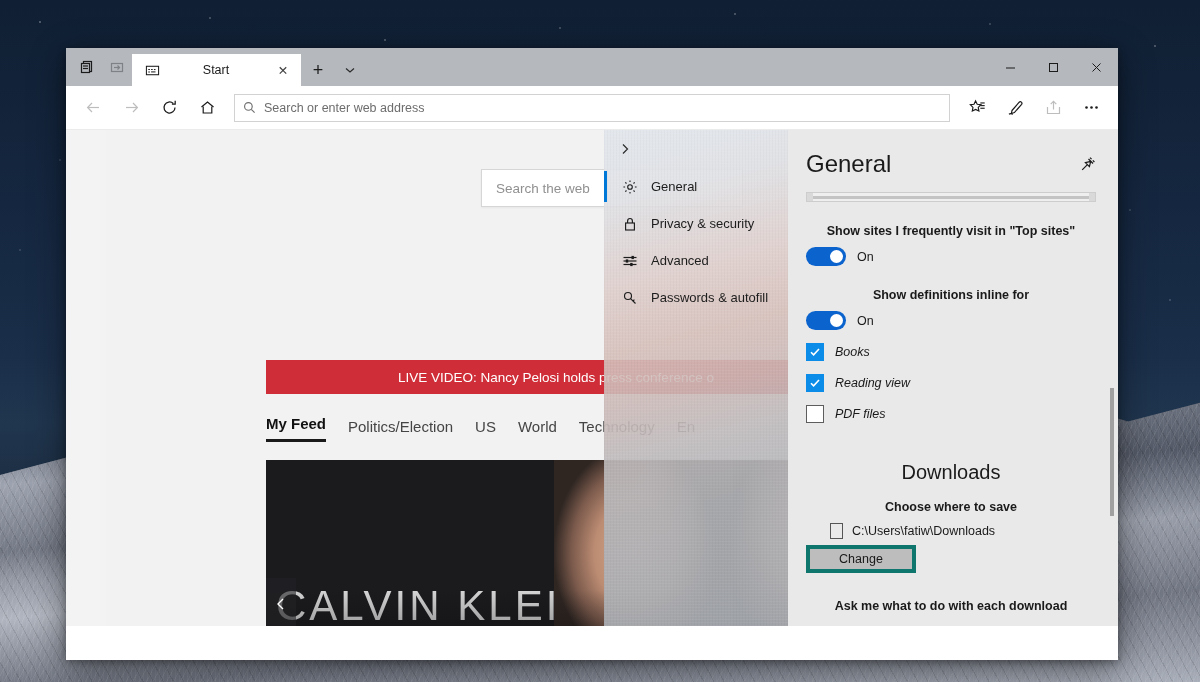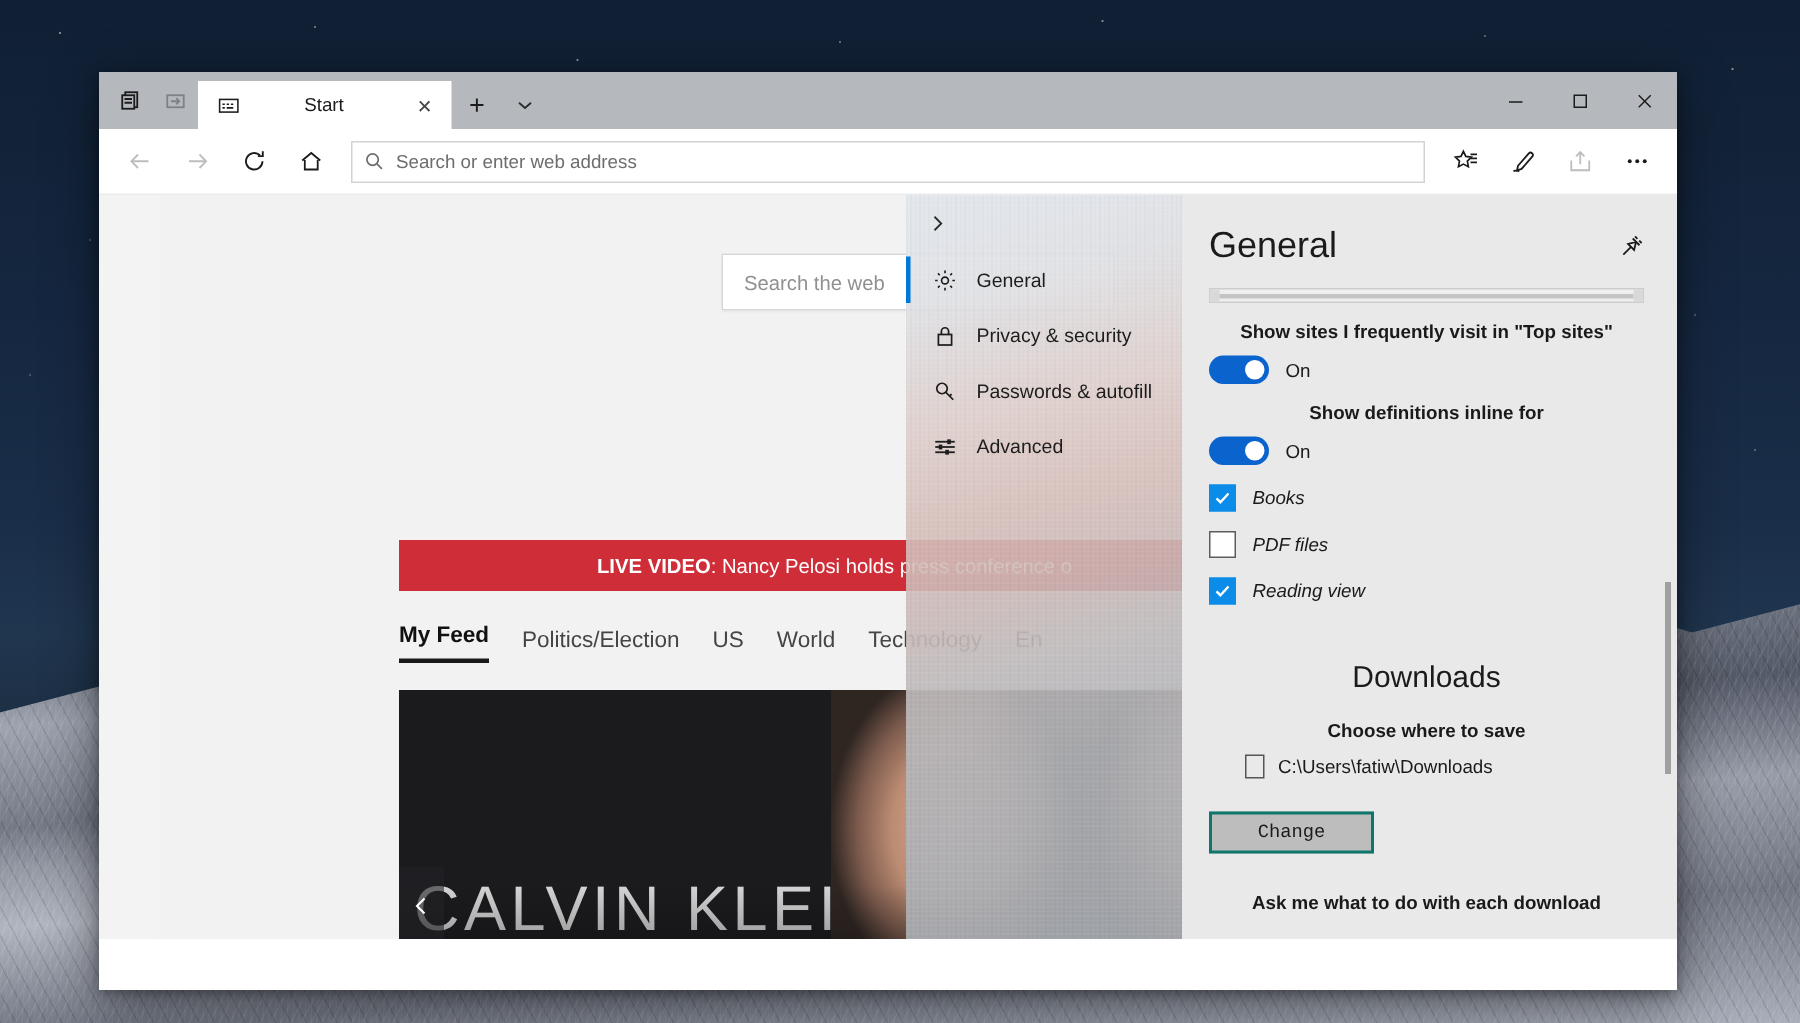--- a/index.html
+++ b/index.html
@@ -132,21 +132,21 @@
     box-shadow: 0 1px 2px rgba(0,0,0,.05);
   }
   .live-banner {
     position: absolute; left: 160px; top: 230px;
     width: 640px; height: 34px;
     background: #cf2e38;
     color: #fff; font-size: 13.5px;
     display: flex; align-items: center; padding-left: 132px;
     white-space: nowrap;
   }
-  .live-banner b { font-weight: bold; }
+  .live-banner b { font-weight: normal; }
   .feed-tabs {
     position: absolute; left: 160px; top: 285px;
     display: flex; align-items: flex-end; gap: 22px;
     font-size: 15px; color: #454545;
     white-space: nowrap;
   }
   .feed-tab { padding-bottom: 7px; }
   .feed-tab.active { color: #111; font-weight: bold; border-bottom: 3px solid #1a1a1a; }
 
   .hero {
@@ -248,21 +248,21 @@
     margin: 14px 0 0 0; height: 10px;
     border: 1px solid #cdcdcd; background: #efefef;
     position: relative;
   }
   .hscroll-thumb { position: absolute; left: 6px; right: 6px; top: 3px; height: 3px; background: #c4c4c4; }
   .hscroll-cap { position: absolute; top: 0; bottom: 0; width: 6px; background: #d9d9d9; }
   .hscroll-cap.l { left: 0; } .hscroll-cap.r { right: 0; }
 
   .setting-label {
     font-size: 12.5px; font-weight: bold; color: #1a1a1a;
-    margin-top: 12px;
+    margin-top: 22px;
   }
   .toggle-row { display: flex; align-items: center; gap: 11px; margin-top: 9px; }
   .toggle {
     width: 40px; height: 19px; border-radius: 10px;
     background: #0b63ce; position: relative; flex: 0 0 40px;
   }
   .toggle .knob {
     position: absolute; right: 3px; top: 3px;
     width: 13px; height: 13px; border-radius: 50%; background: #fff;
   }
@@ -275,25 +275,25 @@
     display: flex; align-items: center; justify-content: center;
   }
   .checkbox.checked { background: #0b8ce8; border-color: #0b8ce8; }
   .check-label { font-size: 12.5px; color: #1a1a1a; }
 
   .section-head { font-size: 20px; font-weight: 300; color: #1b1b1b; margin-top: 38px; }
   .path-row { display: flex; align-items: center; gap: 9px; margin-top: 9px; margin-left: 24px; }
   .folder-ico { width: 13px; height: 16px; border: 1px solid #555; flex: 0 0 13px; }
   .path-text { font-size: 12.5px; color: #1a1a1a; }
   .change-btn {
-    margin-top: 22px;
+    margin-top: 6px;
     width: 110px; height: 28px;
-    background: #bdbdbd; border: 2px solid #0f766e;
+    background: #bdbdbd; border: 4px solid #0f766e;
     font-size: 12.5px; color: #1a1a1a;
-    display: flex; align-items: center; justify-content: center; font-family: Liberation Mono, monospace;
+    display: flex; align-items: center; justify-content: center;
   }
 
   
   .vscroll {
     position: absolute; right: 0; top: 0; bottom: 0; width: 12px;
     background: #e9e9e9;
   }
   .vscroll-thumb {
     position: absolute; right: 4px; top: 258px; width: 4px; height: 128px;
     background: #a0a0a0;
@@ -499,46 +499,46 @@
           </div>
 
           <div class="nav-item">
             <span class="nav-ico">
               <svg width="16" height="16" viewBox="0 0 16 16" fill="none" stroke="currentColor" stroke-width="1.15">
                 <rect x="3.6" y="7" width="8.8" height="7"></rect>
                   <path d="M5.6 7V4.9a2.4 2.4 0 0 1 4.8 0V7"></path>
               </svg>
             </span>
             <span>Privacy &amp; security</span>
-          </div>
-
-          <div class="nav-item">
-            <span class="nav-ico">
-              <svg width="16" height="16" viewBox="0 0 16 16" fill="none" stroke="currentColor" stroke-width="1.15">
-                <circle cx="6" cy="6" r="3.5"></circle>
-                  <line x1="8.6" y1="8.6" x2="13.5" y2="13.5"></line>
-                  <line x1="11" y1="11" x2="12.4" y2="9.7"></line>
-              </svg>
-            </span>
-            <span>Passwords &amp; autofill</span>
           </div>
 
           <div class="nav-item">
             <span class="nav-ico">
               <svg width="16" height="16" viewBox="0 0 16 16" fill="none" stroke="currentColor" stroke-width="1.2">
                 <line x1="1.5" y1="4.5" x2="14.5" y2="4.5"></line>
                   <line x1="1.5" y1="8" x2="14.5" y2="8"></line>
                   <line x1="1.5" y1="11.5" x2="14.5" y2="11.5"></line>
                 <rect x="9.5" y="2.9" width="2.4" height="3.2" fill="currentColor" stroke="none"></rect>
                 <rect x="3.8" y="6.4" width="2.4" height="3.2" fill="currentColor" stroke="none"></rect>
                 <rect x="8.2" y="9.9" width="2.4" height="3.2" fill="currentColor" stroke="none"></rect>
               </svg>
             </span>
             <span>Advanced</span>
           </div>
+
+          <div class="nav-item">
+            <span class="nav-ico">
+              <svg width="16" height="16" viewBox="0 0 16 16" fill="none" stroke="currentColor" stroke-width="1.15">
+                <circle cx="6" cy="6" r="3.5"></circle>
+                  <line x1="8.6" y1="8.6" x2="13.5" y2="13.5"></line>
+                  <line x1="11" y1="11" x2="12.4" y2="9.7"></line>
+              </svg>
+            </span>
+            <span>Passwords &amp; autofill</span>
+          </div>
         </div>
 
         <div class="settings-detail">
           <div class="sd-inner">
 
             <div class="sd-title-row">
               <div class="sd-title">General</div>
               <div class="pin-btn">
                 <svg width="17" height="17" viewBox="0 0 17 17" fill="none" stroke="currentColor" stroke-width="1.2">
                   <line x1="9.5" y1="3" x2="14" y2="7.5"></line>
@@ -574,31 +574,31 @@
 
             <div class="check-row">
               <span class="checkbox checked">
                 <svg width="12" height="12" viewBox="0 0 12 12" fill="none" stroke="#fff" stroke-width="1.6">
                     <polyline points="2,6.2 4.6,8.8 10,3"></polyline>
                   </svg>
               </span>
               <span class="check-label">Books</span>
             </div>
             <div class="check-row">
-              <span class="checkbox"></span>
-              <span class="check-label">PDF files</span>
-            </div>
-            <div class="check-row">
               <span class="checkbox checked">
                 <svg width="12" height="12" viewBox="0 0 12 12" fill="none" stroke="#fff" stroke-width="1.6">
                     <polyline points="2,6.2 4.6,8.8 10,3"></polyline>
                   </svg>
               </span>
               <span class="check-label">Reading view</span>
             </div>
+            <div class="check-row">
+              <span class="checkbox"></span>
+              <span class="check-label">PDF files</span>
+            </div>
 
             <div class="section-head">Downloads</div>
             <div class="setting-label" style="margin-top:16px;">Choose where to save</div>
 
             <div class="path-row">
               <span class="folder-ico"></span>
               <span class="path-text">C:\Users\fatiw\Downloads</span>
             </div>
 
             <div class="change-btn">Change</div>

